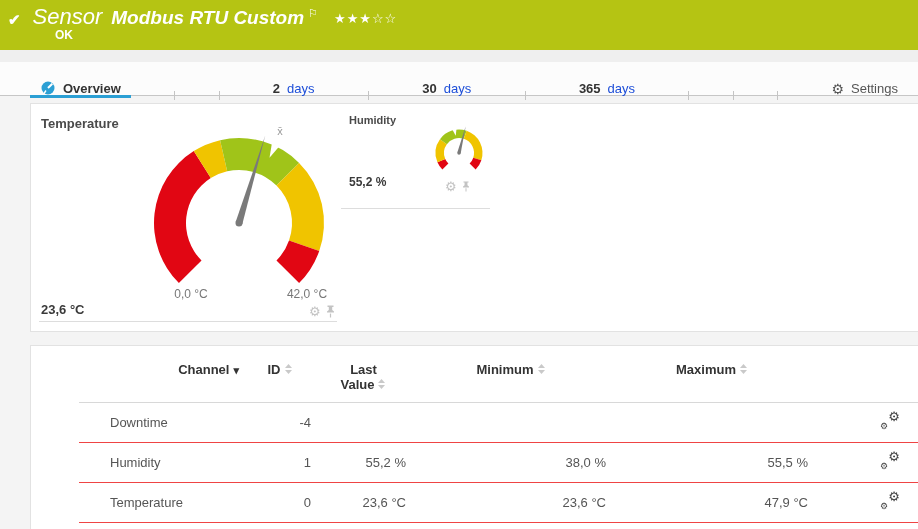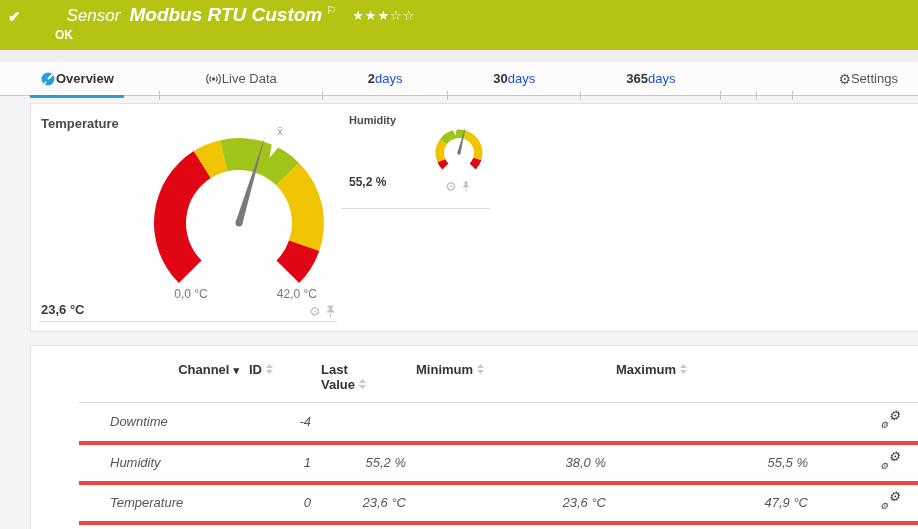--- a/index.html
+++ b/index.html
@@ -4,32 +4,32 @@
 <style>
   * { margin:0; padding:0; box-sizing:border-box; }
   html,body { width:918px; height:529px; overflow:hidden; background:#f4f4f4;
     font-family:"Liberation Sans", sans-serif; }
   body { position:relative; }
 
   
   .hdr { position:absolute; left:0; top:0; width:918px; height:50px; background:#b5c413; color:#fff; }
   .hdr-line1 { position:absolute; left:8px; top:4px; display:flex; align-items:baseline; }
   .hdr-check { font-size:15px; font-weight:700; margin-right:12px; position:relative; top:1px; }
-  .hdr-kind { font-style:italic; font-size:17px; margin-right:9px;margin-left:34px; }
+  .hdr-kind { font-style:italic; font-size:22px; margin-right:9px; }
   .hdr-title { font-weight:700; font-size:19px;font-style:italic; }
   .hdr-flag { font-size:11px; position:relative; top:-7px; margin-left:4px; }
   .hdr-stars { font-size:13px; margin-left:16px; letter-spacing:1px; position:relative; top:-1px; }
   .hdr-status { position:absolute; left:55px; top:28px; font-weight:700; font-size:12px; }
 
   
   .strip { position:absolute; left:0; top:50px; width:918px; height:12px; background:#efefef; }
   .tabbar { position:absolute; left:0; top:62px; width:918px; height:34px; background:#fcfcfc;
     border-bottom:1px solid #c6c6c6; display:flex; align-items:center;
     justify-content:space-between; padding:0 10px 0 30px; }
-  .tab { position:relative; height:34px; display:flex; align-items:center; gap:0;
+  .tab { position:relative; height:34px; display:flex; align-items:flex-end; gap:7px;
     padding:0 10px; font-size:13px; color:#555; cursor:pointer; }
   .tab .t-label { color:#555; }
   .tab.active .t-label { color:#333; font-weight:700; }
   .tab.active::after { content:""; position:absolute; left:0; right:0; bottom:-2px; height:3px; background:#2b9fd4; }
   .tab .num { font-weight:700; color:#333; }
   .tab .lbl { color:#1d4ed8; }
   .tab-sep { width:1px; height:9px; background:#c4c4c4; align-self:flex-end; margin-bottom:-5px; }
   .gear-glyph { font-size:14px; color:#555; line-height:1; }
 
   
@@ -37,21 +37,21 @@
   .card-gauges { left:30px; top:103px; width:888px; height:229px; }
   .card-table  { left:30px; top:345px; width:888px; height:200px; border-bottom:none; }
 
   
   .tile-temp { position:absolute; left:0; top:0; width:307px; height:227px; }
   .tile-title { position:absolute; left:10px; top:12px; font-size:13px; font-weight:700; color:#4a4a4a; }
   .gauge-svg { position:absolute; overflow:visible; }
   #gauge-temp { left:115px; top:25px; }
   .scale-label { position:absolute; width:80px; text-align:center; font-size:12px; color:#777; }
   .scale-min { left:120px; top:183px; }
-  .scale-max { left:206px; top:183px;text-align:right; }
+  .scale-max { left:236px; top:183px; }
   .tile-value { position:absolute; left:10px; top:198px; font-size:13px; font-weight:700; color:#3a3a3a; }
   .tile-icons { position:absolute; display:flex; align-items:center; gap:5px; }
   .tile-icons .gear { font-size:13px; color:#c3c3c3; line-height:1; cursor:pointer; }
   .icons-temp { left:278px; top:201px; }
   .tile-line { position:absolute; left:8px; right:1px; height:1px; background:#ddd; }
   .line-temp { top:217px; }
 
   
   .tile-hum { position:absolute; left:310px; top:0; width:150px; height:105px; }
   .tile-hum .tile-title { font-size:11px; left:8px; top:10px; }
@@ -59,25 +59,25 @@
   .hum-value { position:absolute; left:8px; top:71px; font-size:12px; font-weight:700; color:#3a3a3a; }
   .icons-hum { left:104px; top:76px; }
   .line-hum { top:104px; left:0; right:1px; }
 
   
   table.channels { border-collapse:collapse; table-layout:fixed; width:888px; font-size:13px; }
   table.channels col.c1 { width:170px; } table.channels col.c2 { width:72px; }
   table.channels col.c3 { width:95px; }  table.channels col.c4 { width:200px; }
   table.channels col.c5 { width:202px; } table.channels col.c6 { width:149px; }
   table.channels th { vertical-align:top; padding-top:16px; padding-bottom:10px;
-    font-weight:700; color:#333; text-align:left; padding-right:10px; white-space:nowrap; }
+    font-weight:700; color:#333; text-align:center; padding-right:10px; white-space:nowrap; }
   table.channels th.th-channel { text-align:right; padding-left:31px; cursor:pointer; }
   table.channels thead th { border-bottom:1px solid #d8d8d8; }
   table.channels td { height:40px; color:#555; text-align:right; padding-right:10px;
-    border-bottom:4px solid #ef4444;font-style:italic; }
+    border-bottom:1px solid #ef4444; }
   table.channels td.cell-channel { text-align:left; padding-left:31px; }
   table.channels td.cell-actions { text-align:left; padding-left:62px; }
   .sort-icon { display:inline-block; vertical-align:-1px; margin-left:3px; }
   .chan-arrow { font-size:11px; color:#333; margin-left:4px; }
   .th-2line div { line-height:15px; }
   .gears { position:relative; display:inline-block; width:20px; height:16px; cursor:pointer; }
   .gears .g1 { position:absolute; right:0; top:-3px; font-size:13px; color:#444; line-height:1; }
   .gears .g2 { position:absolute; left:0; bottom:-2px; font-size:9px; color:#444; line-height:1; }
 </style>
 </head>
@@ -99,30 +99,20 @@
 <div class="tabbar">
   <div class="tab active">
     <svg width="16" height="16" viewBox="0 0 16 16">
       <circle cx="8" cy="8" r="6.5" fill="#2b9fd4"></circle>
       <path d="M8,8 L12.3,3.7" stroke="#fff" stroke-width="2" fill="none"></path>
       <path d="M4,13.5 L6,10.5" stroke="#fff" stroke-width="1.4" fill="none"></path>
     </svg>
     <span class="t-label">Overview</span>
   </div>
   <div class="tab-sep"></div>
-  <div class="tab">
-    <svg width="17" height="14" viewBox="0 0 17 14">
-      <circle cx="8.5" cy="7" r="1.7" fill="#555"></circle>
-      <path d="M5.9,4.4 a4,4 0 0 0 0,5.2" stroke="#555" stroke-width="1.2" fill="none"></path>
-      <path d="M3.5,2.2 a7.2,7.2 0 0 0 0,9.6" stroke="#555" stroke-width="1.2" fill="none"></path>
-      <path d="M11.1,4.4 a4,4 0 0 1 0,5.2" stroke="#555" stroke-width="1.2" fill="none"></path>
-      <path d="M13.5,2.2 a7.2,7.2 0 0 1 0,9.6" stroke="#555" stroke-width="1.2" fill="none"></path>
-    </svg>
-    <span class="t-label">Live Data</span>
-  </div>
   <div class="tab-sep"></div>
   <div class="tab">
     <span class="num">2</span>
     <span class="lbl">days</span>
   </div>
   <div class="tab-sep"></div>
   <div class="tab">
     <span class="num">30</span>
     <span class="lbl">days</span>
   </div>

